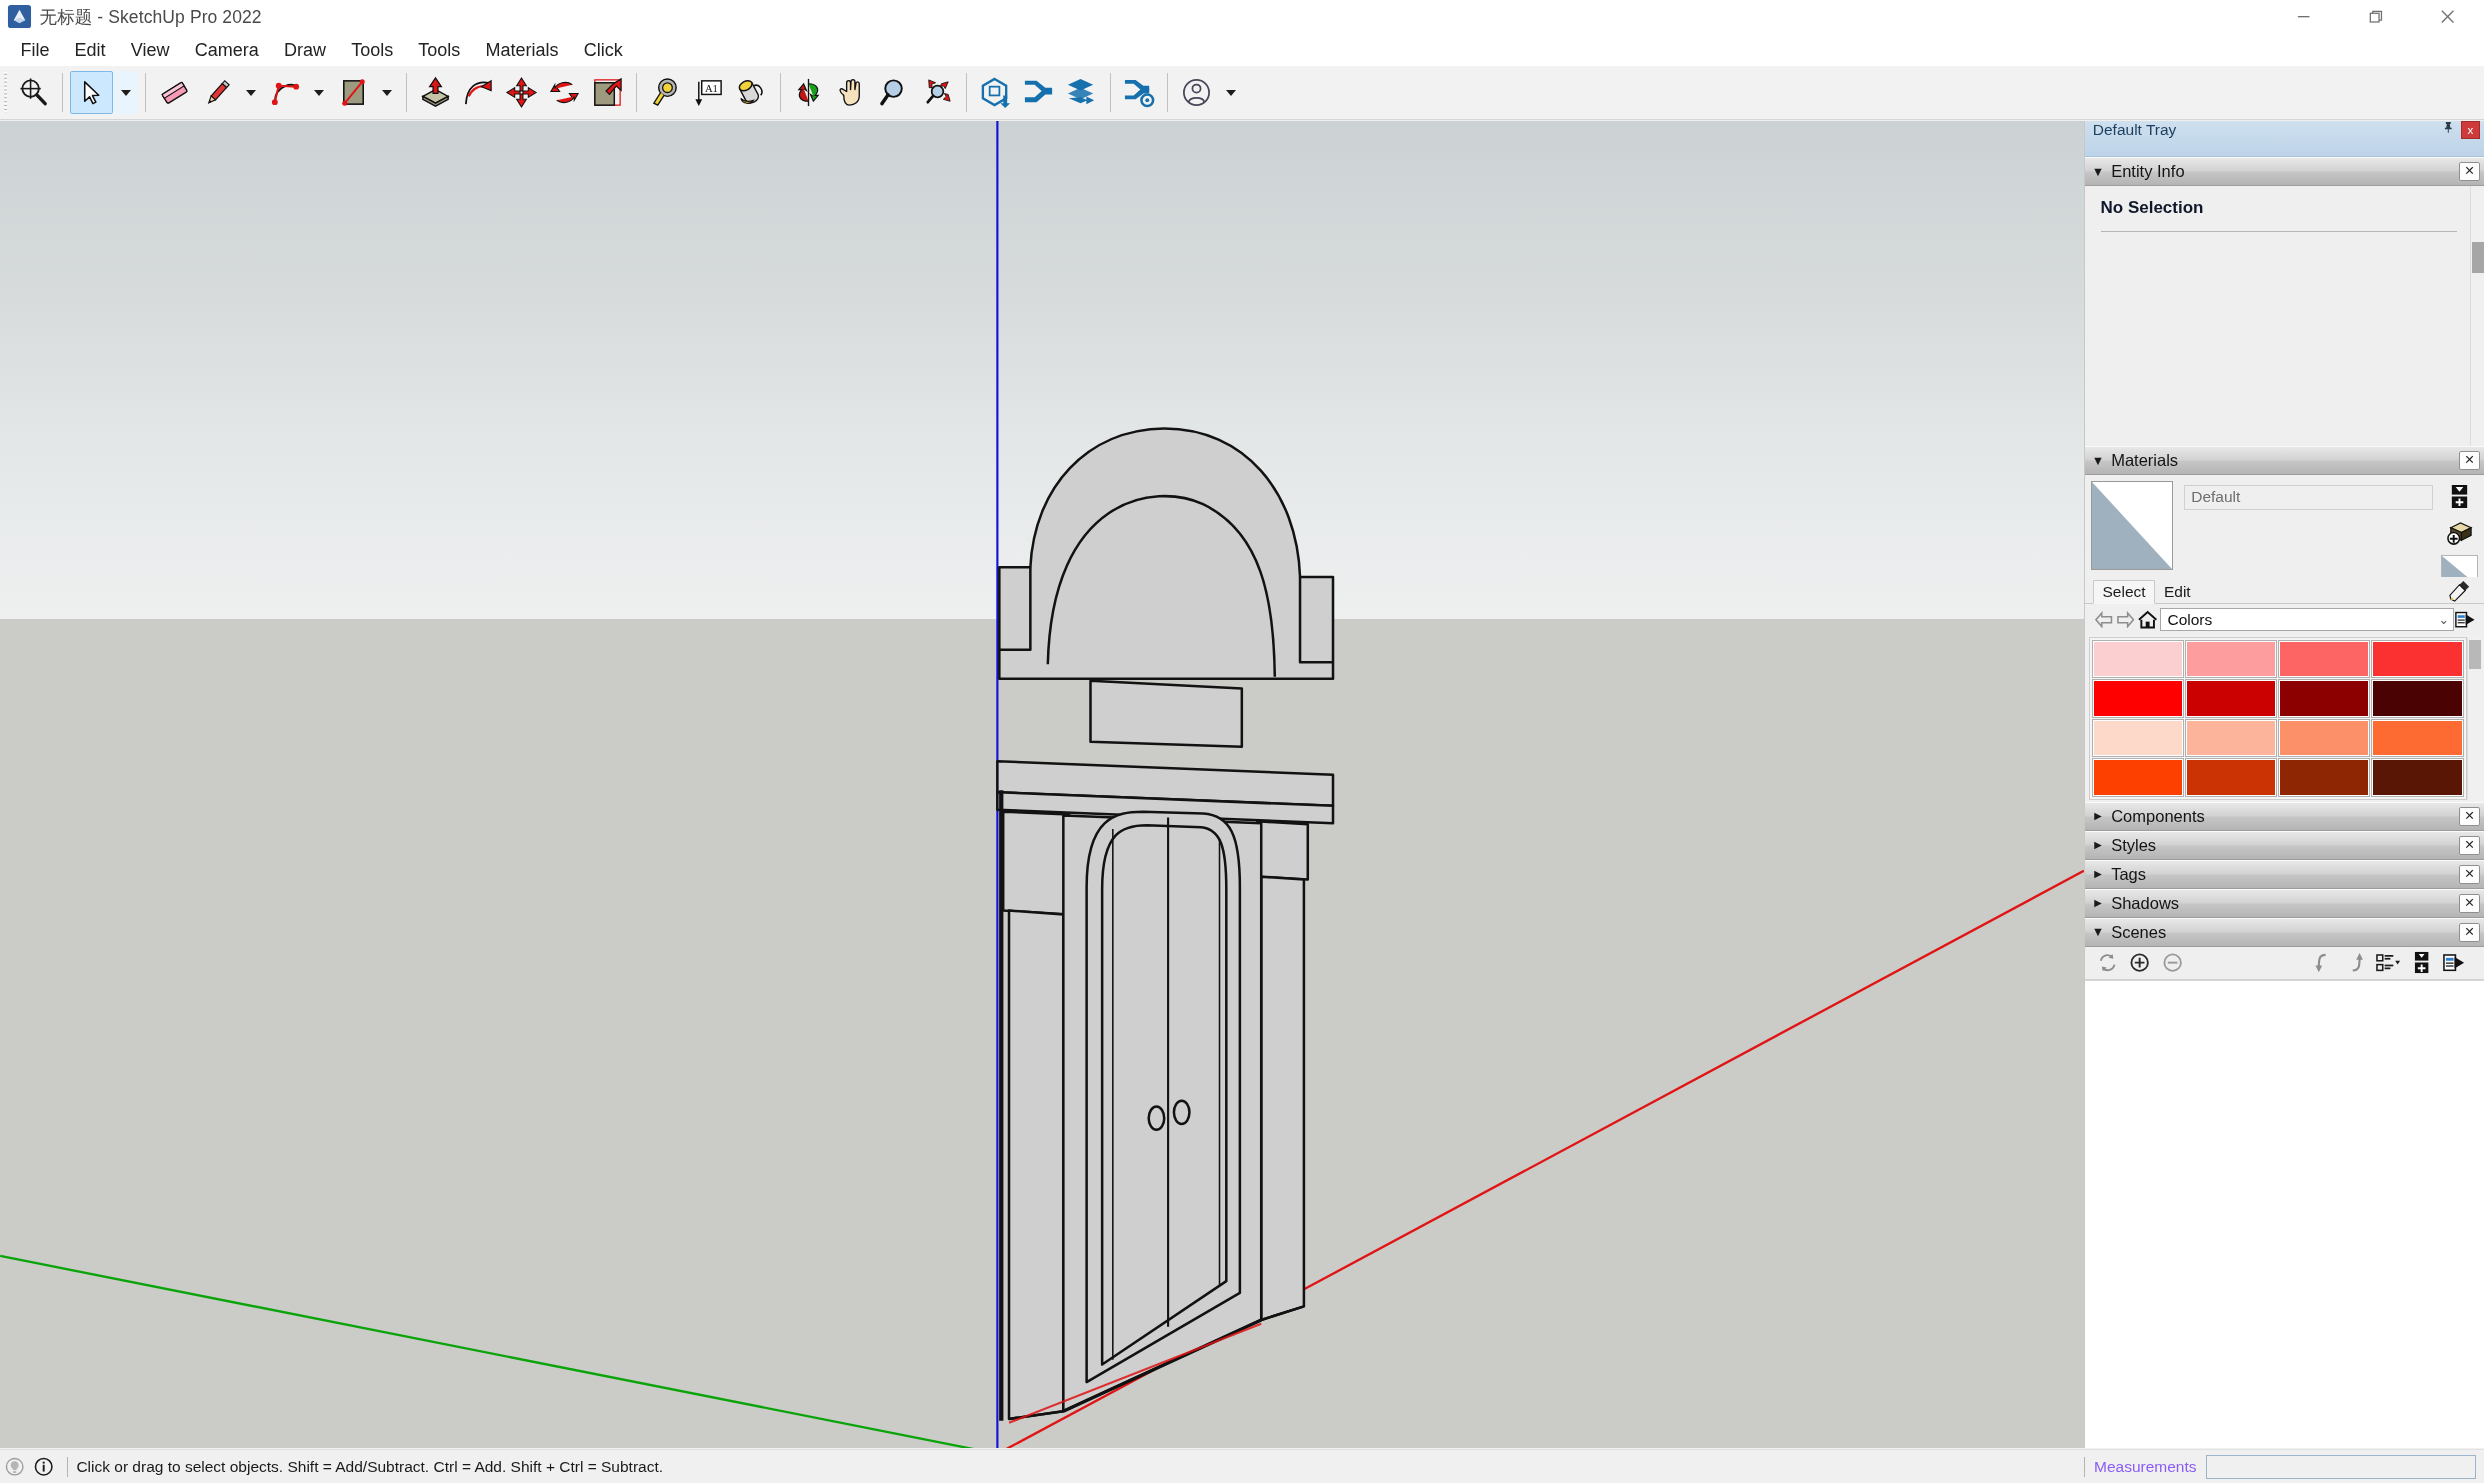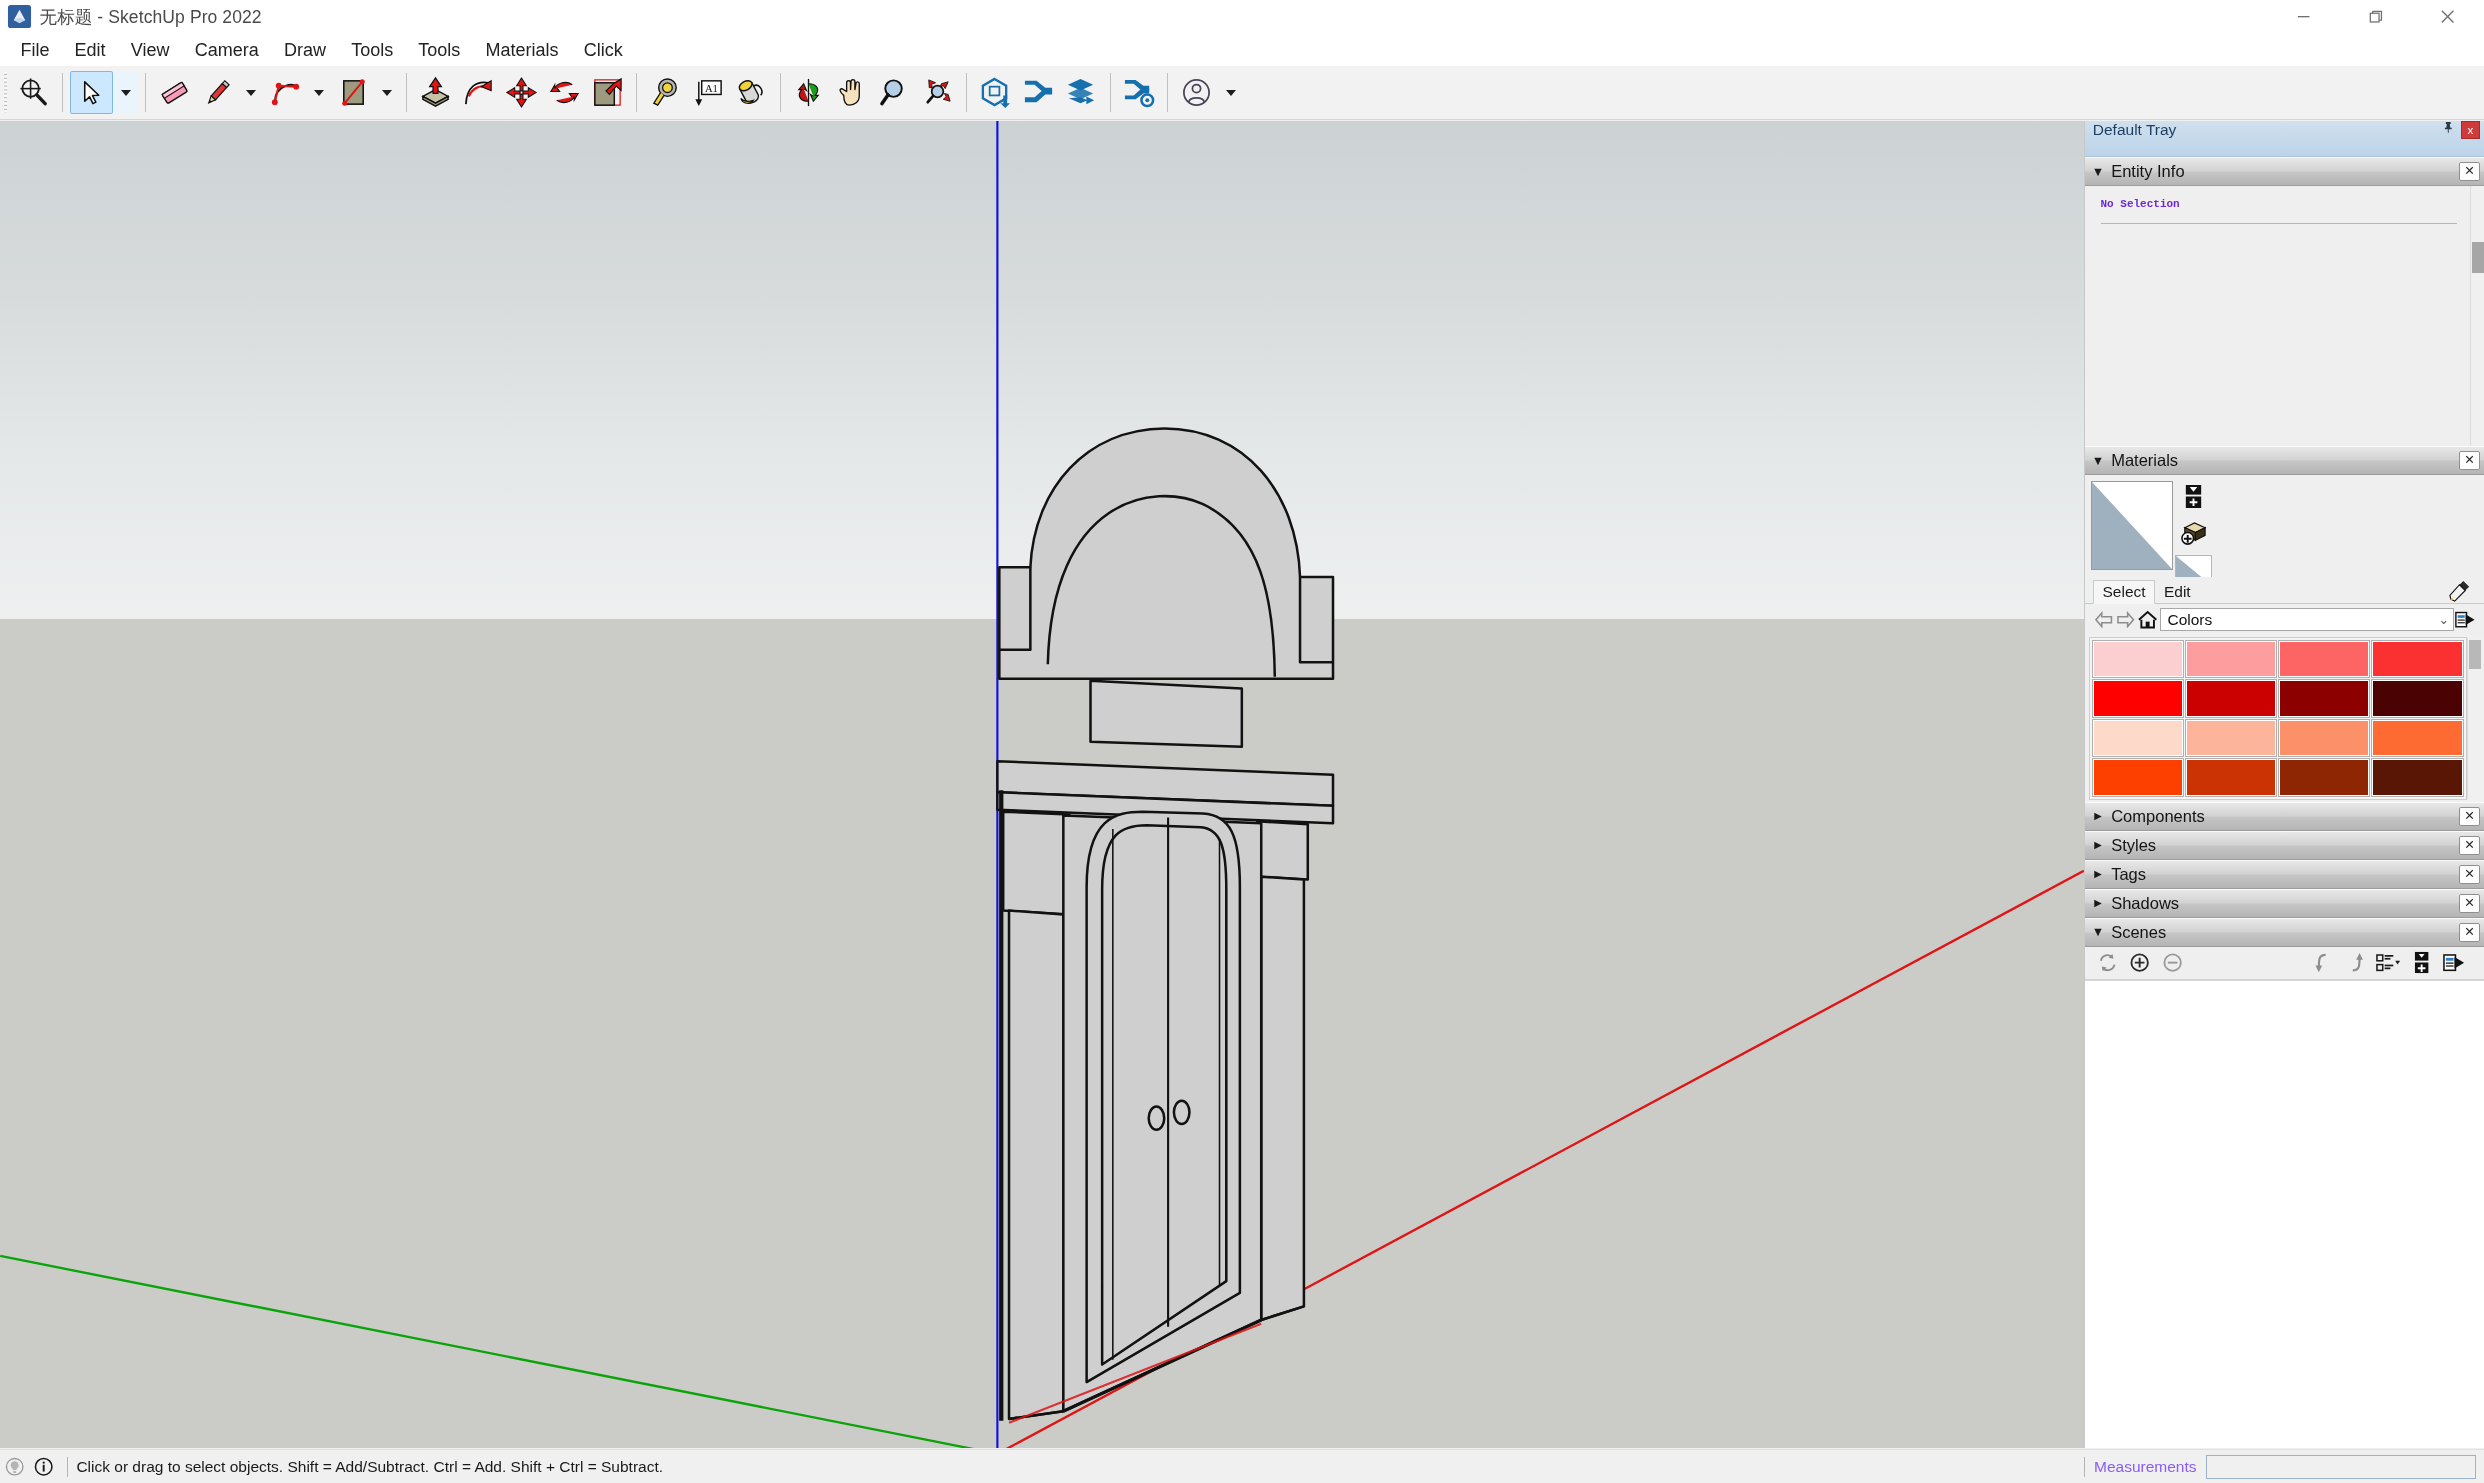--- a/index.html
+++ b/index.html
@@ -131,21 +131,21 @@
     border-radius: 1.9px; display: flex; align-items: center; justify-content: center;
     font-size: 12.6px; color: #222; line-height: 1;
   }
 
   
   #entity-body {
     flex: none; height: 260px; background: #efefef; position: relative;
     display: flex;
   }
   #entity-inner { flex: 1; padding: 11.6px 0 0 15.5px; }
-  #entity-sel { font-size: 11px; font-weight: bold; color: #6d28d9; font-family: Liberation Mono, monospace; }
+  #entity-sel { font-size: 17px; font-weight: bold; color: #0f172a; }
   #entity-rule { height:1px; background:#b6b6b6; margin: 13.6px 13.6px 0 0; }
   #entity-scroll {
     width: 13.6px; background: #f0f0f0; border-left: 1px solid #dcdcdc; position: relative;
   }
   #entity-thumb {
     position: absolute; top: 56px; left: 1px; width: 11.6px; height: 31px;
     background: #a6a6a6;
   }
 
   
@@ -617,20 +617,23 @@
     <span class="ph-label">Materials</span>
     <span class="panel-x">✕</span>
   </div>
 
   <div id="mat-top">
     <div id="mat-preview">
       <svg class="tri" viewBox="0 0 84 92" preserveAspectRatio="none">
         <rect width="84" height="92" fill="#ffffff"></rect>
         <path d="M0 0 L0 92 L84 92 Z" fill="#9fb1bf"></path>
       </svg>
+    </div>
+    <div id="mat-namecol">
+      <div id="mat-name-field">Default</div>
     </div>
     <div id="mat-sidebtns">
       <div>
         <svg width="23" height="25" viewBox="0 0 24 26">
           <rect x="4" y="1" width="16" height="10" fill="#111"></rect>
           <path d="M8 3 L16 3 L12 8 Z" fill="#fff"></path>
           <rect x="4" y="13" width="16" height="12" fill="#111"></rect>
           <path d="M11 15 H13 V18 H16 V20 H13 V23 H11 V20 H8 V18 H11 Z" fill="#fff"></path>
         </svg>
       </div>

